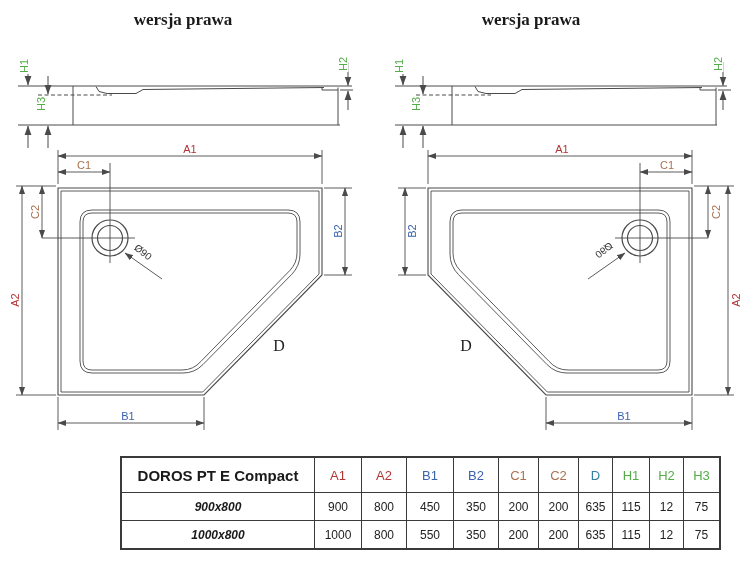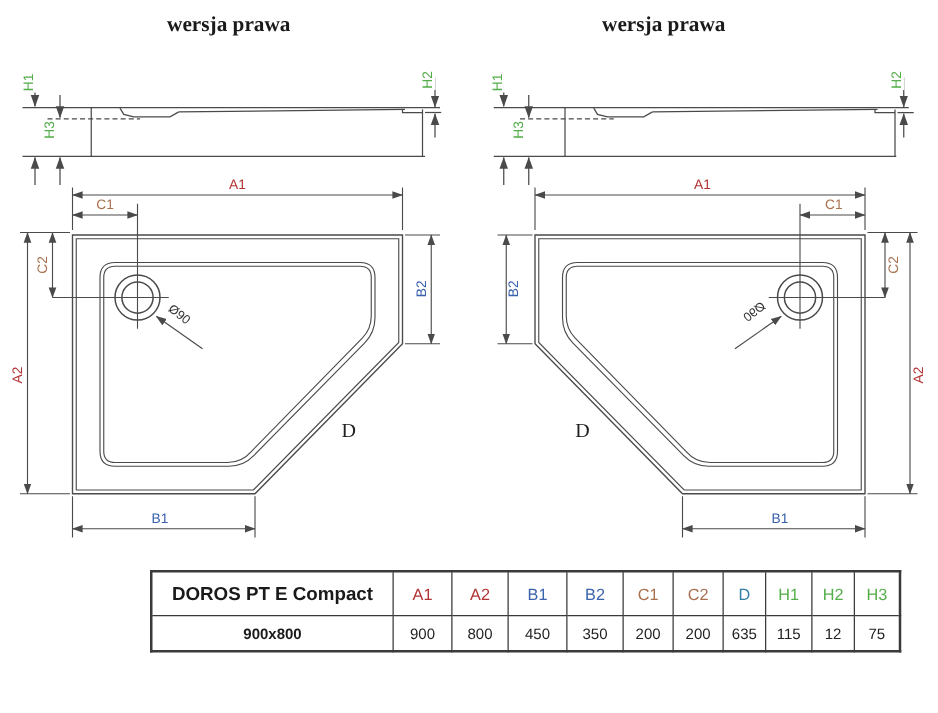--- a/index.html
+++ b/index.html
@@ -22,21 +22,21 @@
 
   
   #dims-table{position:absolute;left:120px;top:456px;border-collapse:collapse;
               border:2.5px solid #3a3a3a;table-layout:fixed;background:#fff;}
   #dims-table th,#dims-table td{border:1.5px solid #3a3a3a;text-align:center;
               vertical-align:middle;padding:3px;overflow:hidden;}
   #dims-table .hrow th{height:28px;}
   #dims-table .drow td{height:21px;}
   .prod-name{font-size:15px;font-weight:bold;color:#1a1a1a;width:186px;}
   .dimcol{font-size:13px;font-weight:normal;}
-  .size-cell{font-size:12px;font-weight:bold;color:#1a1a1a;margin-left:43px;}
+  .size-cell{font-size:12px;font-weight:bold;font-style:italic;color:#1a1a1a;margin-left:43px;}
   .val-cell{font-size:12px;color:#222;}
   .w40{width:40px;} .w38{width:38px;} .w33{width:33px;} .w30{width:30px;}
   .w29{width:29px;} .w27{width:27px;}
 </style>
 </head>
 <body>
 
 <div id="stage">
 
   <div id="title-left" class="title">wersja prawa</div>
@@ -189,16 +189,29 @@
       <td class="val-cell">800</td>
       <td class="val-cell">450</td>
       <td class="val-cell">350</td>
       <td class="val-cell">200</td>
       <td class="val-cell">200</td>
       <td class="val-cell">635</td>
       <td class="val-cell">115</td>
       <td class="val-cell">12</td>
       <td class="val-cell">75</td>
     </tr>
+    <tr class="drow">
+      <td class="size-cell">1000x800</td>
+      <td class="val-cell">1000</td>
+      <td class="val-cell">800</td>
+      <td class="val-cell">550</td>
+      <td class="val-cell">350</td>
+      <td class="val-cell">200</td>
+      <td class="val-cell">200</td>
+      <td class="val-cell">635</td>
+      <td class="val-cell">115</td>
+      <td class="val-cell">12</td>
+      <td class="val-cell">75</td>
+    </tr>
   </tbody>
     </table>
 
 </div>
 
 </body></html>

